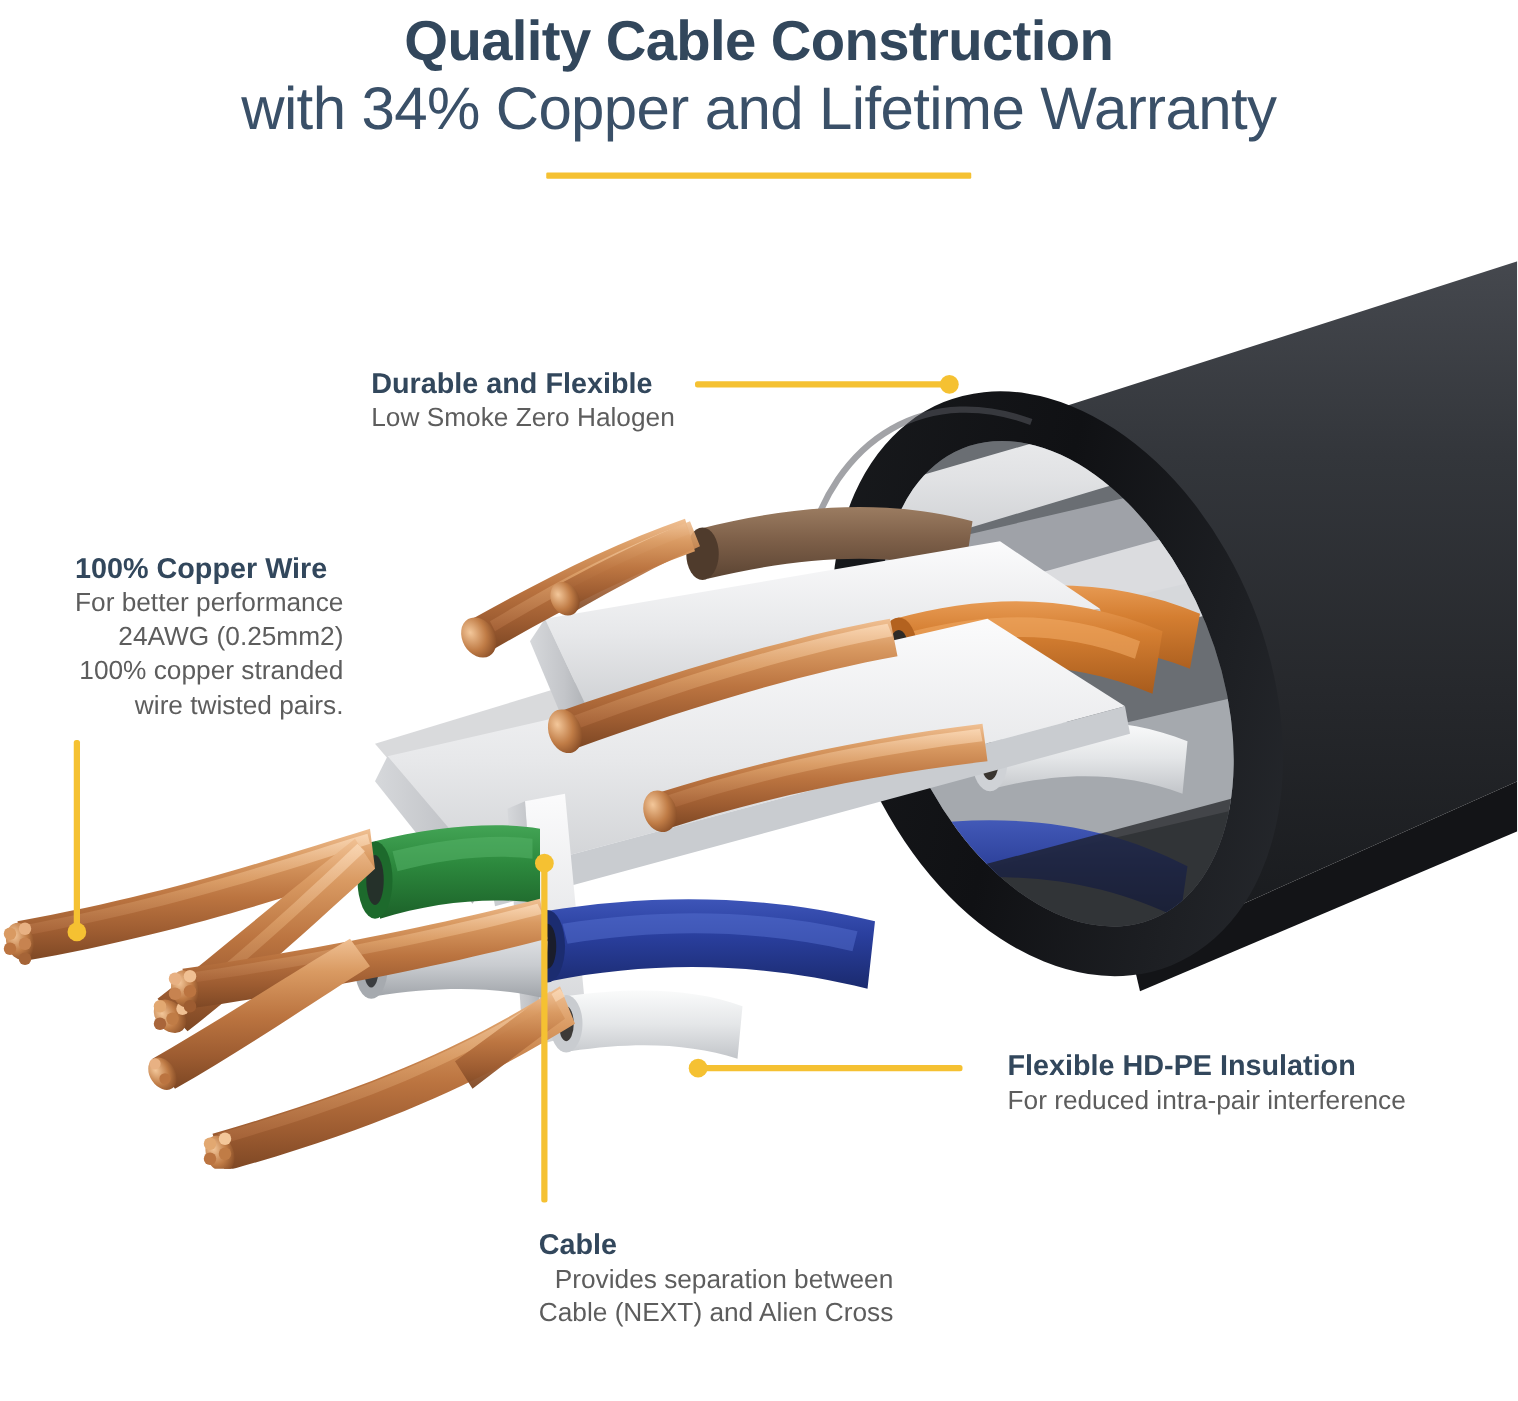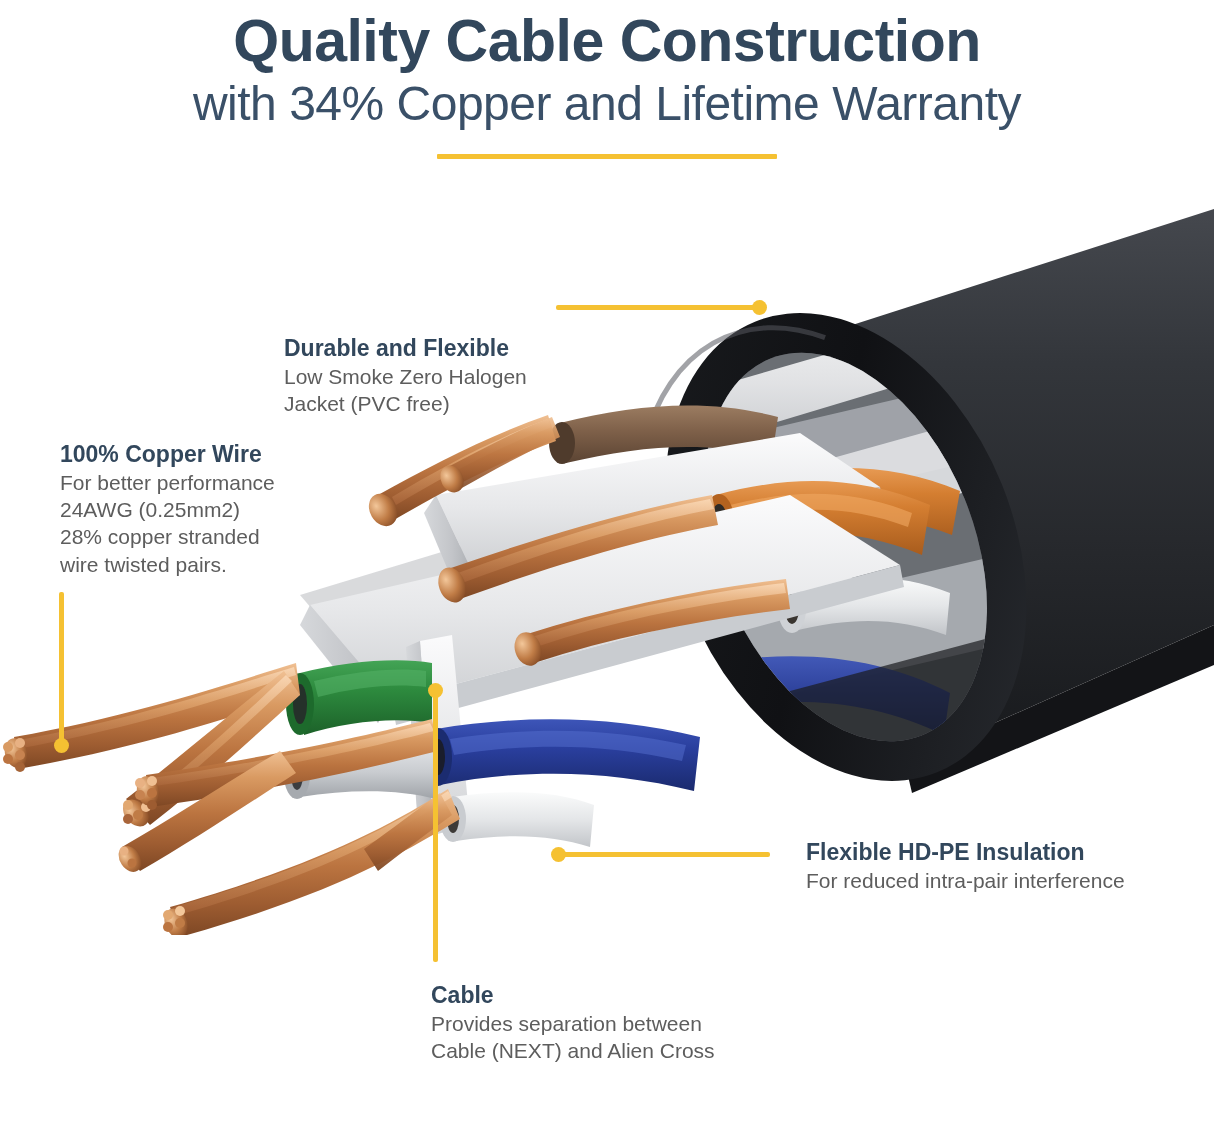--- a/index.html
+++ b/index.html
@@ -22,21 +22,21 @@
 
   
   .header {
     position: absolute;
     left: 0;
     top: 0;
     width: 1214px;
     text-align: center;
   }
   .title-line1 {
-    font-size: 59px;
+    font-size: 45px;
     font-weight: bold;
     color: #32475c;
     letter-spacing: -0.5px;
     line-height: 1.12;
     margin-top: 8px;
   }
   .title-line2 {
     font-size: 48px;
     font-weight: normal;
     color: #3a5068;
@@ -60,23 +60,23 @@
     color: #32475c;
     line-height: 1.25;
     white-space: nowrap;
   }
   .callout-body {
     font-size: 21px;
     font-weight: normal;
     color: #5d5d5d;
     line-height: 1.30;
   }
-  .callout-body div { white-space: nowrap; }
-
-  #callout-durable   { left: 284px; top: 292px; margin-top: 42px; }
+  .callout-body div { white-space: nowrap; text-align: right; }
+
+  #callout-durable   { left: 297px; top: 292px; }
   #callout-copper    { left: 60px;  top: 440px; }
   #callout-hdpe      { left: 806px; top: 838px; }
   #callout-spline    { left: 431px; top: 981px; }
 
   
   .leader { position: absolute; background: #f5c132; }
   .leader-dot {
     position: absolute;
     width: 15px; height: 15px;
     border-radius: 50%;
@@ -384,30 +384,29 @@
   <div class="leader" id="leader-hdpe-line"></div>
   <div class="leader-dot" id="leader-hdpe-dot"></div>
 
   <div class="leader" id="leader-spline-line"></div>
   <div class="leader-dot" id="leader-spline-dot"></div>
 
   <div class="callout" id="callout-durable">
     <div class="callout-head">Durable and Flexible</div>
     <div class="callout-body">
       <div>Low Smoke Zero Halogen</div>
-      <div>Jacket (PVC free)</div>
     </div>
   </div>
 
   <div class="callout" id="callout-copper">
     <div class="callout-head">100% Copper Wire</div>
     <div class="callout-body">
       <div>For better performance</div>
       <div>24AWG (0.25mm2)</div>
-      <div>28% copper stranded</div>
+      <div>100% copper stranded</div>
       <div>wire twisted pairs.</div>
     </div>
   </div>
 
   <div class="callout" id="callout-hdpe">
     <div class="callout-head">Flexible HD-PE Insulation</div>
     <div class="callout-body">
       <div>For reduced intra-pair interference</div>
     </div>
   </div>

